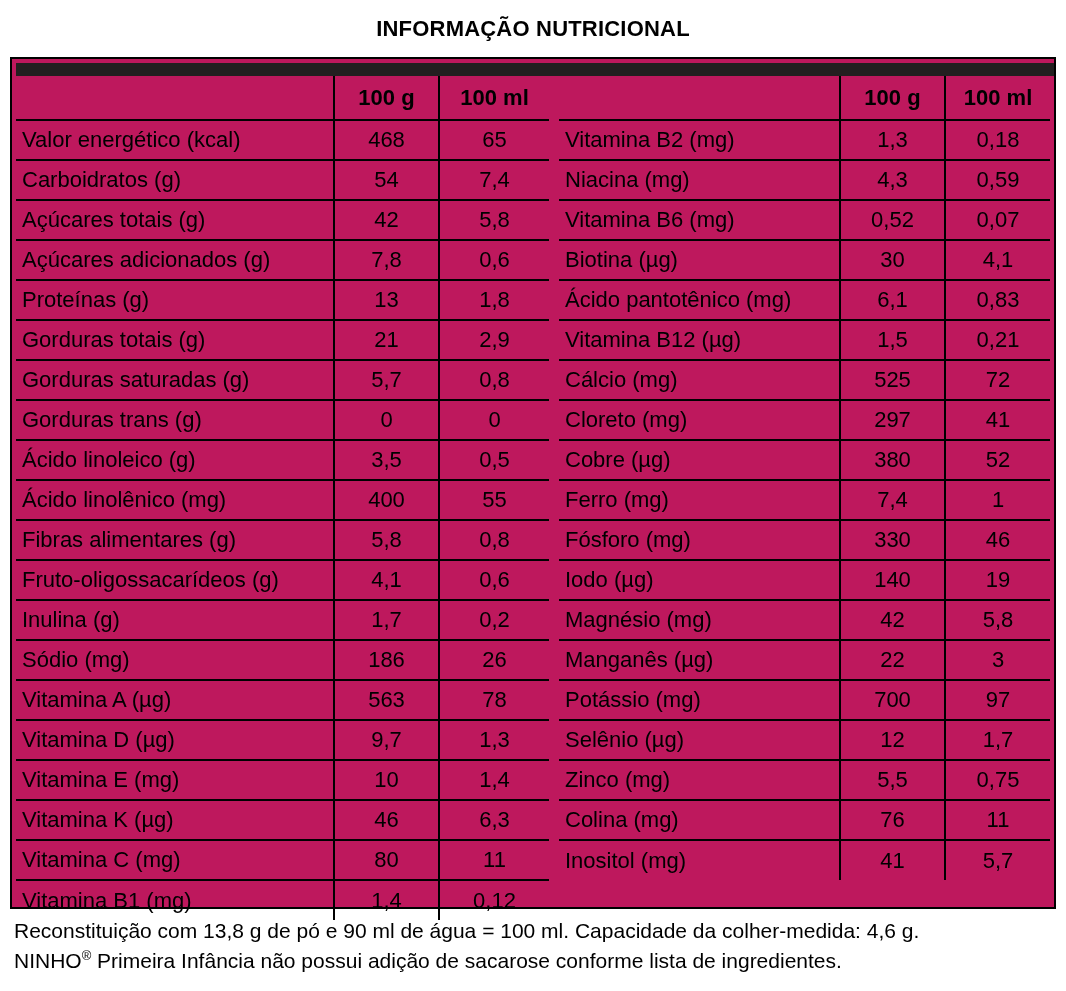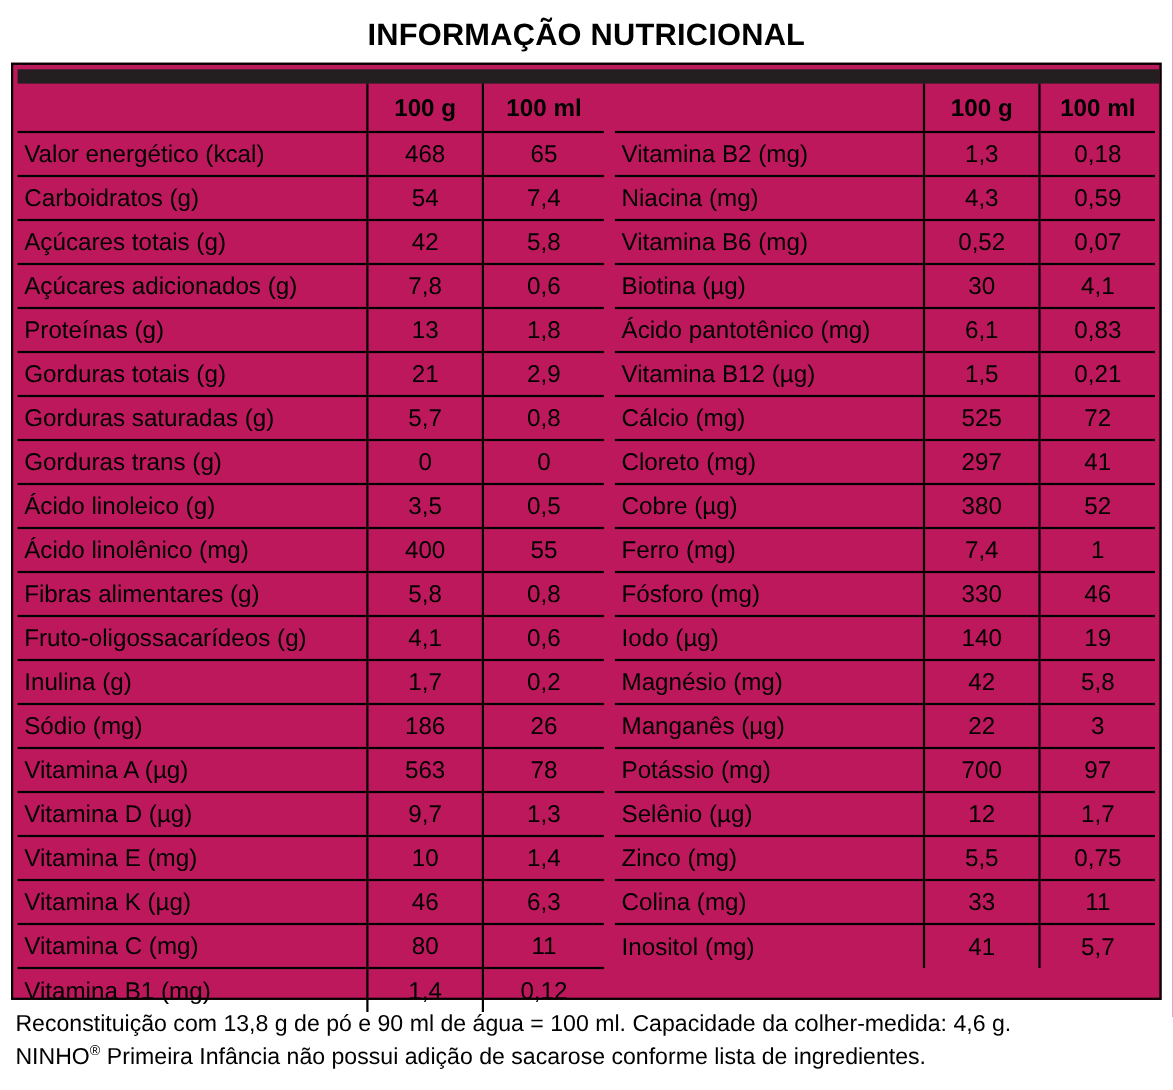--- a/index.html
+++ b/index.html
@@ -16,21 +16,21 @@
   .label-wrap {
     position: relative;
     width: 1066px;
     height: 991px;
     padding: 0;
   }
 
   
   .title {
     text-align: center;
-    font-size: 28px;
+    font-size: 22px;
     font-weight: bold;
     letter-spacing: 0.2px;
     line-height: 1;
     padding: 18px 0 10px 0;
   }
 
   
   .table-frame {
     position: absolute;
     left: 10px;
@@ -369,21 +369,21 @@
                 <td class="c-val c-g">12</td>
                 <td class="c-val c-ml">1,7</td>
               </tr>
               <tr class="row">
                 <td class="c-name lvl0">Zinco (mg)</td>
                 <td class="c-val c-g">5,5</td>
                 <td class="c-val c-ml">0,75</td>
               </tr>
               <tr class="row">
                 <td class="c-name lvl0">Colina (mg)</td>
-                <td class="c-val c-g">33</td>
+                <td class="c-val c-g">76</td>
                 <td class="c-val c-ml">11</td>
               </tr>
               <tr class="row">
                 <td class="c-name lvl0">Inositol (mg)</td>
                 <td class="c-val c-g">41</td>
                 <td class="c-val c-ml">5,7</td>
               </tr>
             </tbody>
         </table>
       </div>

